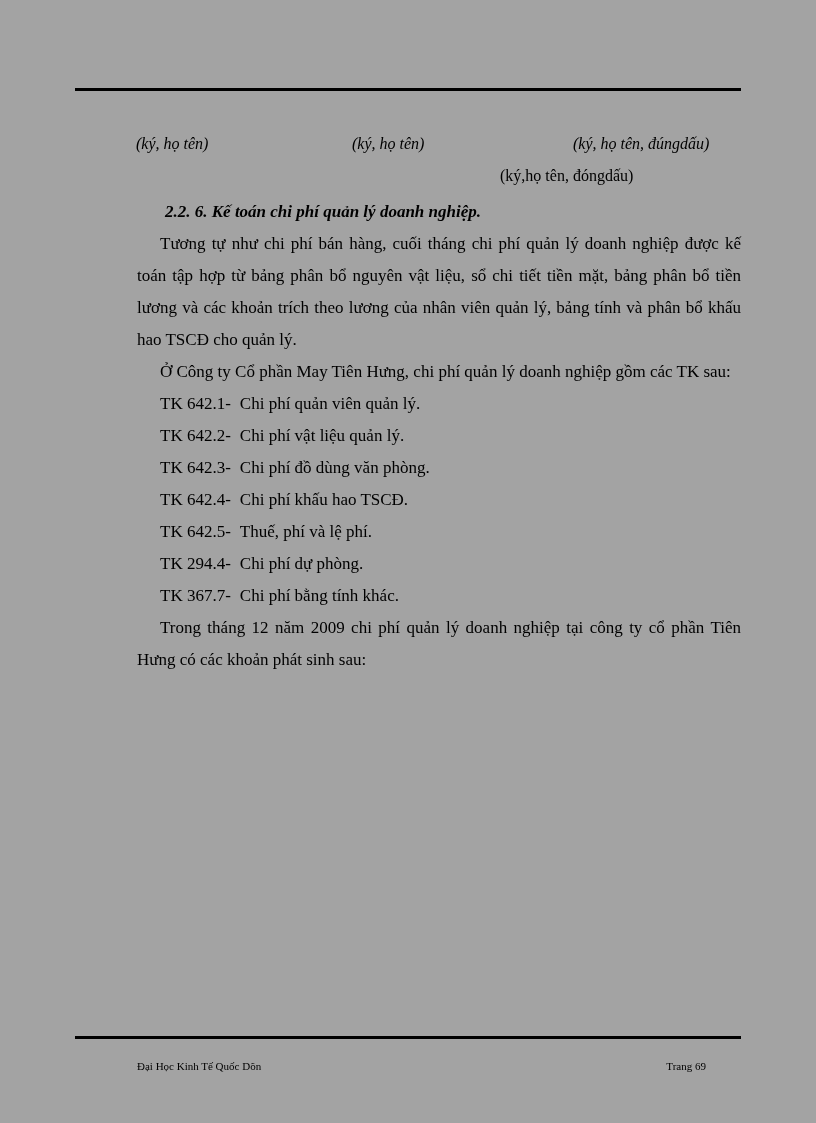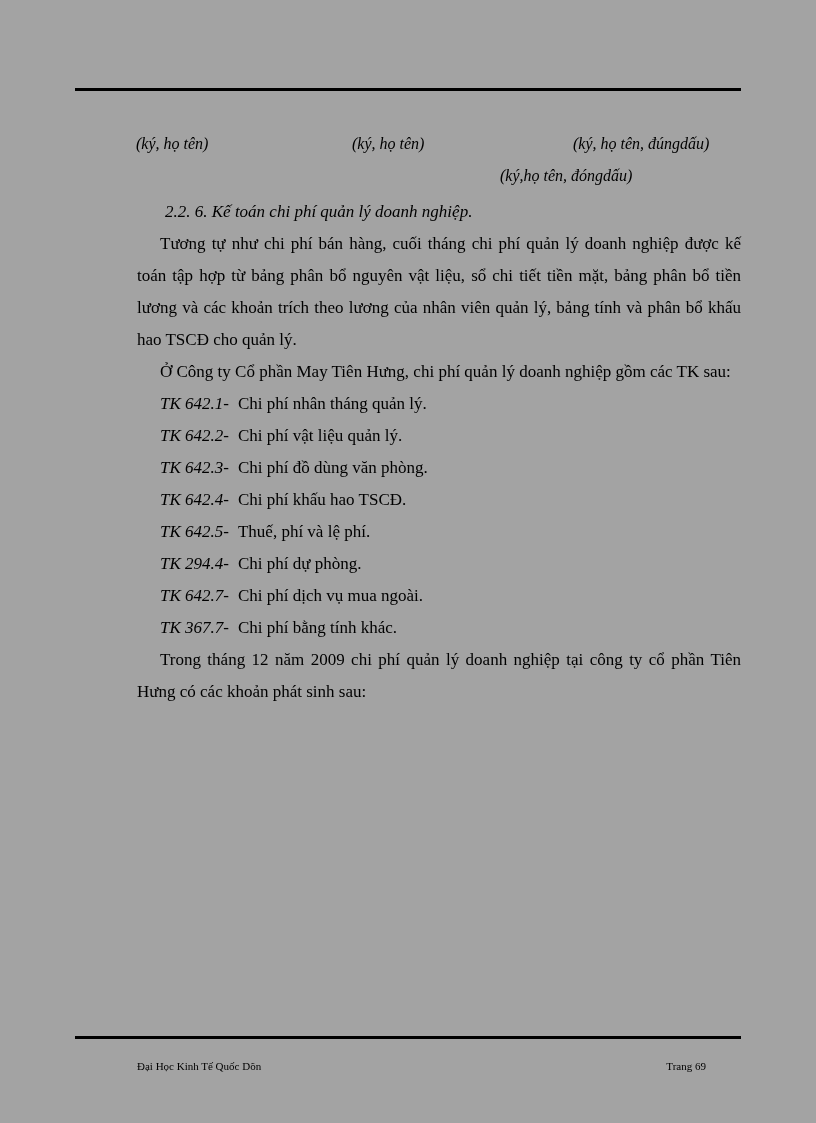--- a/index.html
+++ b/index.html
@@ -22,43 +22,43 @@
     height: 3px;
     background: #000000;
   }
   .rule-top { top: 88px; }
   .rule-bottom { top: 1036px; }
 
   .sig-row { position: absolute; top: 135px; left: 0; width: 816px; height: 22px; font-style: italic; font-size: 16px; }
   .sig-1 { position: absolute; left: 136px; }
   .sig-2 { position: absolute; left: 352px; }
   .sig-3 { position: absolute; left: 573px; }
-  .sig-row2 { position: absolute; top: 167px; left: 500px; font-style: italic; font-size: 16px; }
+  .sig-row2 { position: absolute; top: 167px; left: 500px; font-size: 16px; }
 
   .content {
     position: absolute;
     top: 196px;
     left: 137px;
     width: 604px;
     font-size: 17px;
     line-height: 32px;
     text-align: justify;
   }
   .heading {
     margin: 0;
     font-size: 17px;
-    font-weight: normal;
+    font-weight: bold;
     font-style: italic;
     text-indent: 28px;
     text-align: left;
   }
   .para { margin: 0; text-indent: 23px; }
   .tk-list { padding-left: 23px; text-align: left; }
   .tk-item { line-height: 32px; }
-  .tk-code { display: inline-block; margin-right: 9px; font-style: italic; }
+  .tk-code { display: inline-block; margin-right: 9px; }
 
   .footer {
     position: absolute;
     top: 1052px;
     left: 137px;
     width: 569px;
     display: flex;
     justify-content: space-between;
     font-size: 11px;
     line-height: 28px;
@@ -80,39 +80,36 @@
 
   <div class="content">
     <h3 class="heading">2.2. 6. Kế toán chi phí quản lý doanh nghiệp.</h3>
 
     <p class="para">Tương tự như chi phí bán hàng, cuối tháng chi phí quản lý doanh nghiệp được kế toán tập hợp từ bảng phân bổ nguyên vật liệu, sổ chi tiết tiền mặt, bảng phân bổ tiền lương và các khoản trích theo lương của nhân viên quản lý, bảng tính và phân bổ khấu hao TSCĐ cho quản lý.</p>
 
     <p class="para">Ở Công ty Cổ phần May Tiên Hưng, chi phí quản lý doanh nghiệp gồm các TK sau:</p>
 
     <div class="tk-list">
       <div class="tk-item">
-        <span class="tk-code">TK 642.1-</span><span>Chi phí nhân tháng quản lý.</span>
+        <span class="tk-code">TK 642.1-</span><span>Chi phí quản viên quản lý.</span>
       </div>
       <div class="tk-item">
         <span class="tk-code">TK 642.2-</span><span>Chi phí vật liệu quản lý.</span>
       </div>
       <div class="tk-item">
         <span class="tk-code">TK 642.3-</span><span>Chi phí đồ dùng văn phòng.</span>
       </div>
       <div class="tk-item">
         <span class="tk-code">TK 642.4-</span><span>Chi phí khấu hao TSCĐ.</span>
       </div>
       <div class="tk-item">
         <span class="tk-code">TK 642.5-</span><span>Thuế, phí và lệ phí.</span>
       </div>
       <div class="tk-item">
         <span class="tk-code">TK 294.4-</span><span>Chi phí dự phòng.</span>
-      </div>
-      <div class="tk-item">
-        <span class="tk-code">TK 642.7-</span><span>Chi phí dịch vụ mua ngoài.</span>
       </div>
       <div class="tk-item">
         <span class="tk-code">TK 367.7-</span><span>Chi phí bằng tính khác.</span>
       </div>
     </div>
 
     <p class="para">Trong tháng 12 năm 2009 chi phí quản lý doanh nghiệp tại công ty cổ phần Tiên Hưng có các khoản phát sinh sau:</p>
   </div>
 
   <div class="rule rule-bottom"></div>

